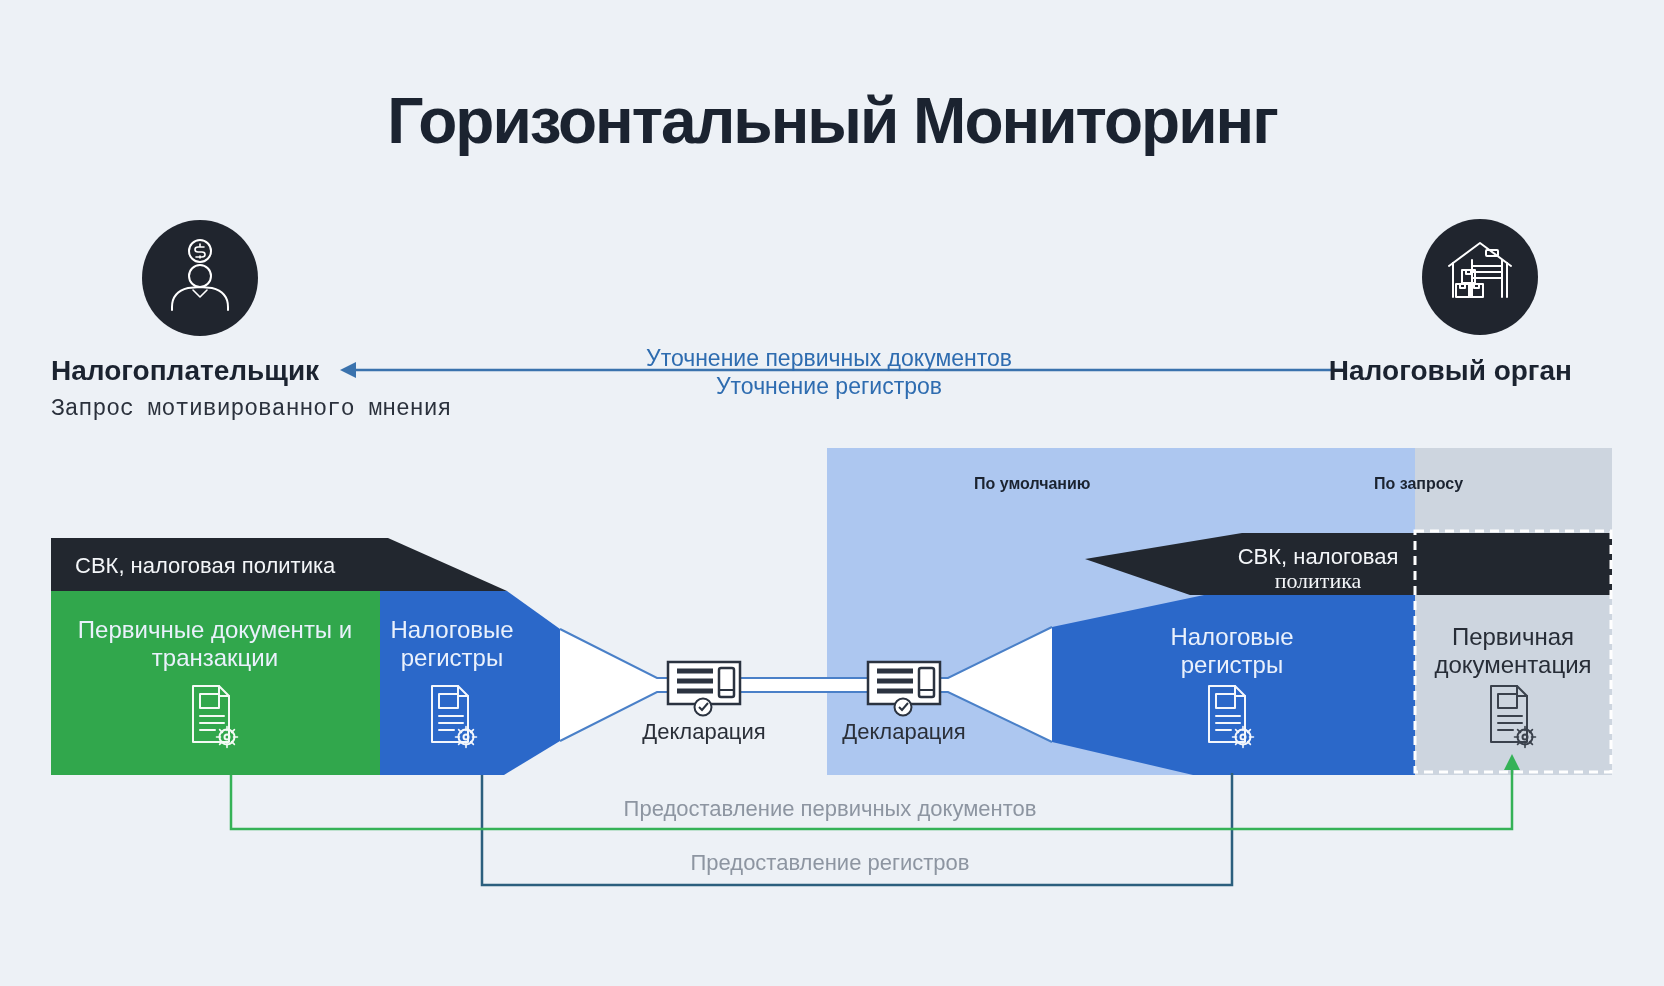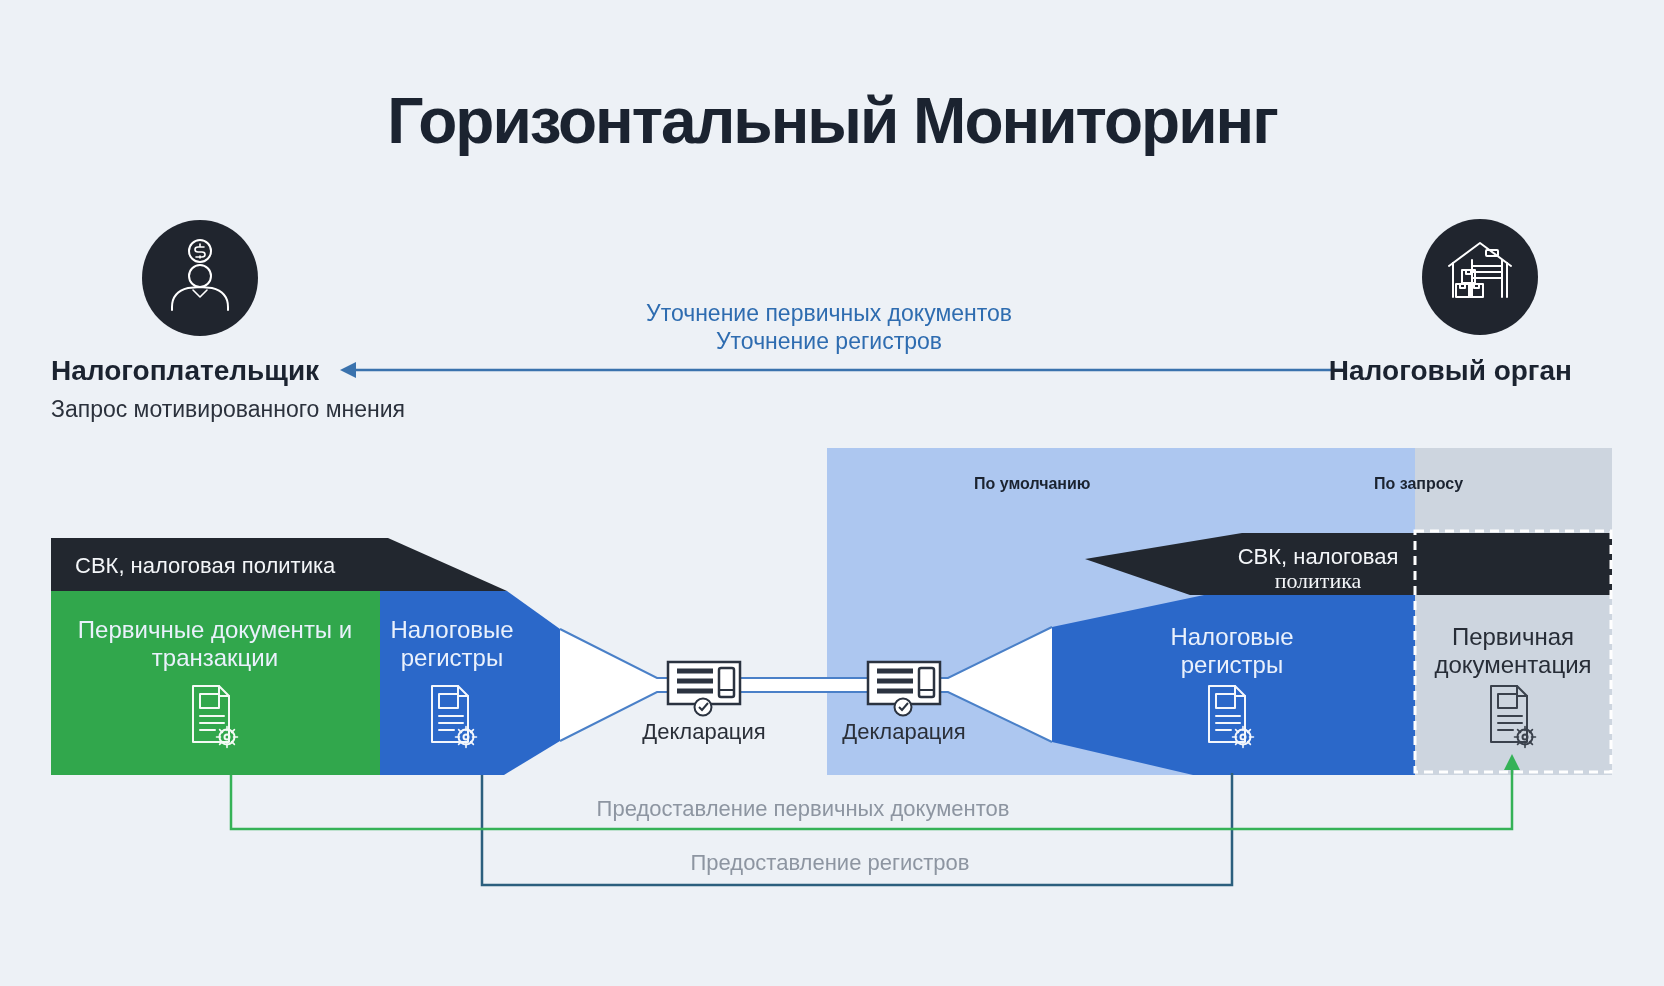--- a/index.html
+++ b/index.html
@@ -11,21 +11,21 @@
     overflow:hidden;
   }
   .canvas{position:relative;width:1664px;height:732px;}
   .abs{position:absolute;}
   .title{
     left:0;top:84px;width:1664px;text-align:center;
     font-size:64px;font-weight:bold;letter-spacing:-2px;color:#1b2330;
   }
   .actor-name{font-size:28px;font-weight:bold;color:#1b2330;line-height:1.1;}
   .actor-sub{font-size:23px;color:#2b313c;line-height:1.1;}
-  .flow-text{font-size:23px;color:#2e6cb0;line-height:1.1;text-align:center;}
+  .flow-text{font-size:23px;color:#2e6cb0;line-height:1.1;text-align:center;margin-top:45px;}
   .mode-label{font-size:16px;font-weight:bold;color:#1b2330;text-align:left;}
   .hdr-text{font-size:22px;color:#f4f6f9;line-height:1.1;}
   .blk-text{font-size:24px;color:#eaf1fc;text-align:center;line-height:1.15;}
   .blk-text-dark{font-size:24px;color:#272d37;text-align:center;line-height:1.15;}
   .decl-label{font-size:22px;color:#2a2f38;text-align:center;}
   .bottom-label{font-size:22px;color:#8d95a1;text-align:center;}
   svg{display:block;}
 </style>
 </head>
 <body>
@@ -146,21 +146,21 @@
       <path d="M14,10.5 v4 M14,27.5 v4 M3.5,21 h4 M20.5,21 h4 M6.6,13.6 l2.8,2.8 M18.6,25.6 l2.8,2.8 M21.4,13.6 l-2.8,2.8 M9.4,25.6 l-2.8,2.8" stroke-width="1.6"></path>
     </g>
   </svg>
 
   <div class="abs title">Горизонтальный Мониторинг</div>
 
   <div class="abs flow-text" style="left:529px;top:301px;width:600px;">Уточнение первичных документов</div>
   <div class="abs flow-text" style="left:529px;top:329px;width:600px;">Уточнение регистров</div>
 
   <div class="abs actor-name" style="left:51px;top:356px;">Налогоплательщик</div>
-  <div class="abs actor-sub" style="left:51px;top:397px;">Запрос мотивированного мнения</div>
+  <div class="abs actor-sub" style="left:51px;top:397px;font-family:Liberation Mono, monospace;">Запрос мотивированного мнения</div>
 
   <div class="abs actor-name" style="left:1072px;top:356px;width:500px;text-align:right;">Налоговый орган</div>
 
   <div class="abs mode-label" style="left:974px;top:475px;width:300px;">По умолчанию</div>
   <div class="abs mode-label" style="left:1374px;top:475px;width:300px;">По запросу</div>
 
   <div class="abs hdr-text" style="left:75px;top:554px;">СВК, налоговая политика</div>
 
   <div class="abs blk-text" style="left:65px;top:616px;width:300px;">Первичные документы и</div>
   <div class="abs blk-text" style="left:65px;top:644px;width:300px;">транзакции</div>
@@ -173,16 +173,16 @@
 
   <div class="abs hdr-text" style="left:1168px;top:545px;width:300px;text-align:center;">СВК, налоговая</div>
   <div class="abs hdr-text" style="left:1168px;top:569px;width:300px;text-align:center;font-family:Liberation Serif, serif;">политика</div>
 
   <div class="abs blk-text" style="left:1132px;top:623px;width:200px;">Налоговые</div>
   <div class="abs blk-text" style="left:1132px;top:651px;width:200px;">регистры</div>
 
   <div class="abs blk-text-dark" style="left:1413px;top:623px;width:200px;">Первичная</div>
   <div class="abs blk-text-dark" style="left:1413px;top:651px;width:200px;">документация</div>
 
-  <div class="abs bottom-label" style="left:503px;top:796px;width:600px;">Предоставление первичных документов</div>
+  <div class="abs bottom-label" style="left:530px;top:796px;width:600px;">Предоставление первичных документов</div>
   <div class="abs bottom-label" style="left:530px;top:850px;width:600px;">Предоставление регистров</div>
 
 </div>
 
 </body></html>

